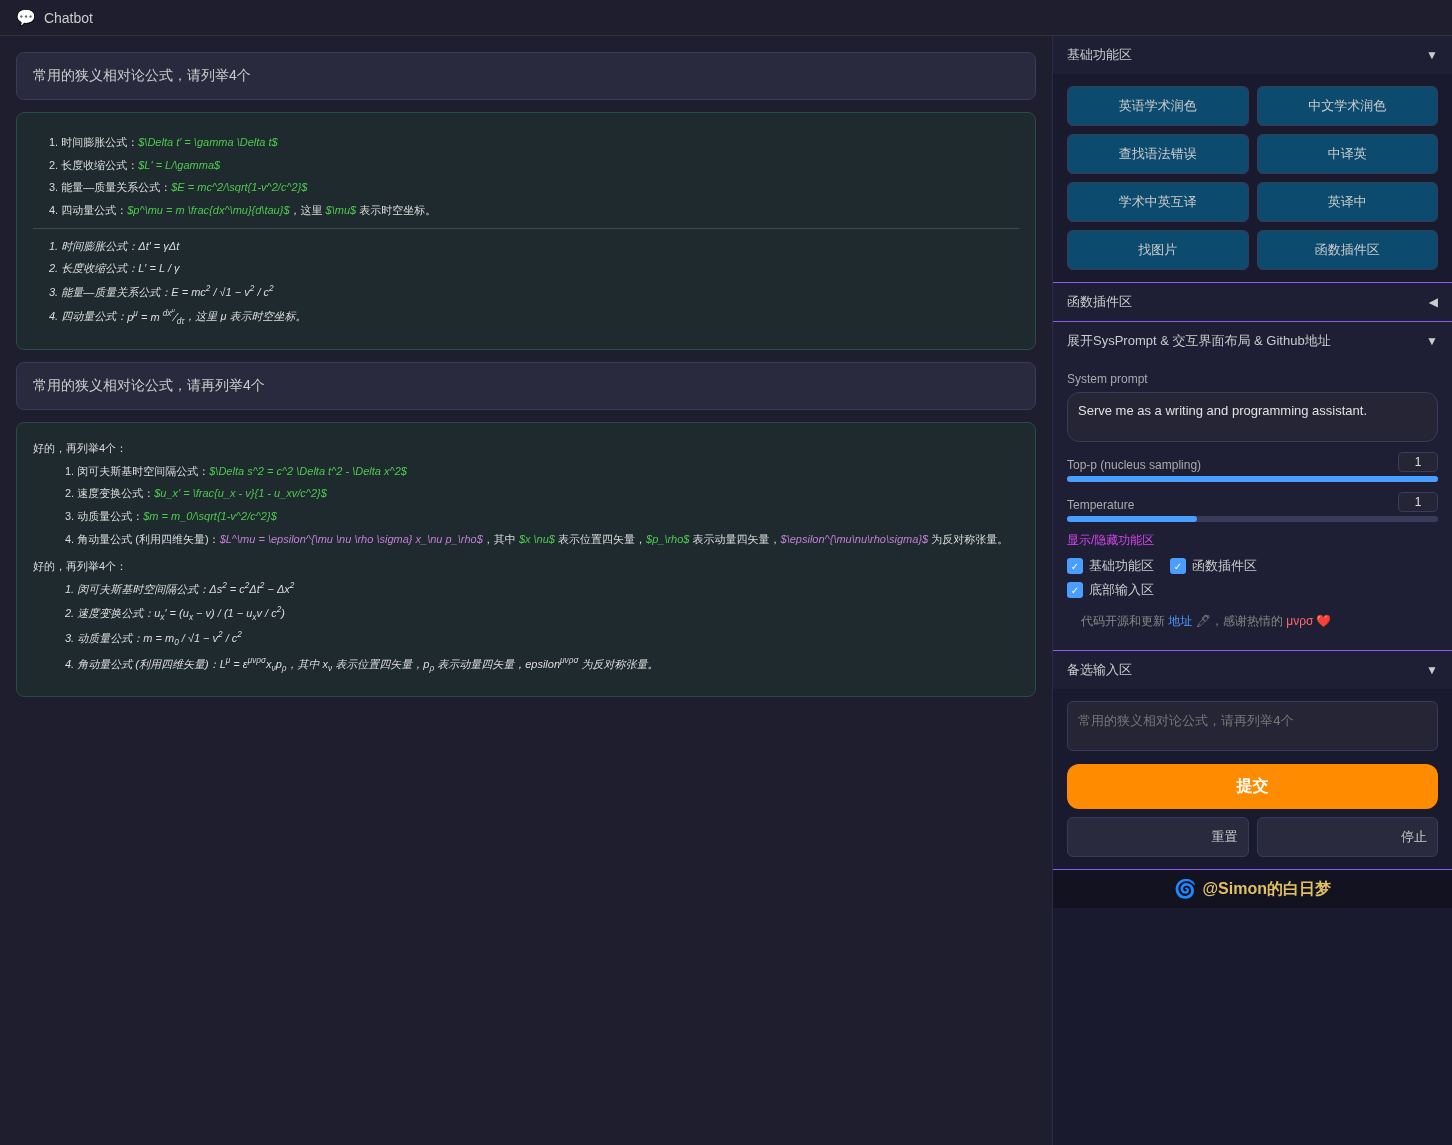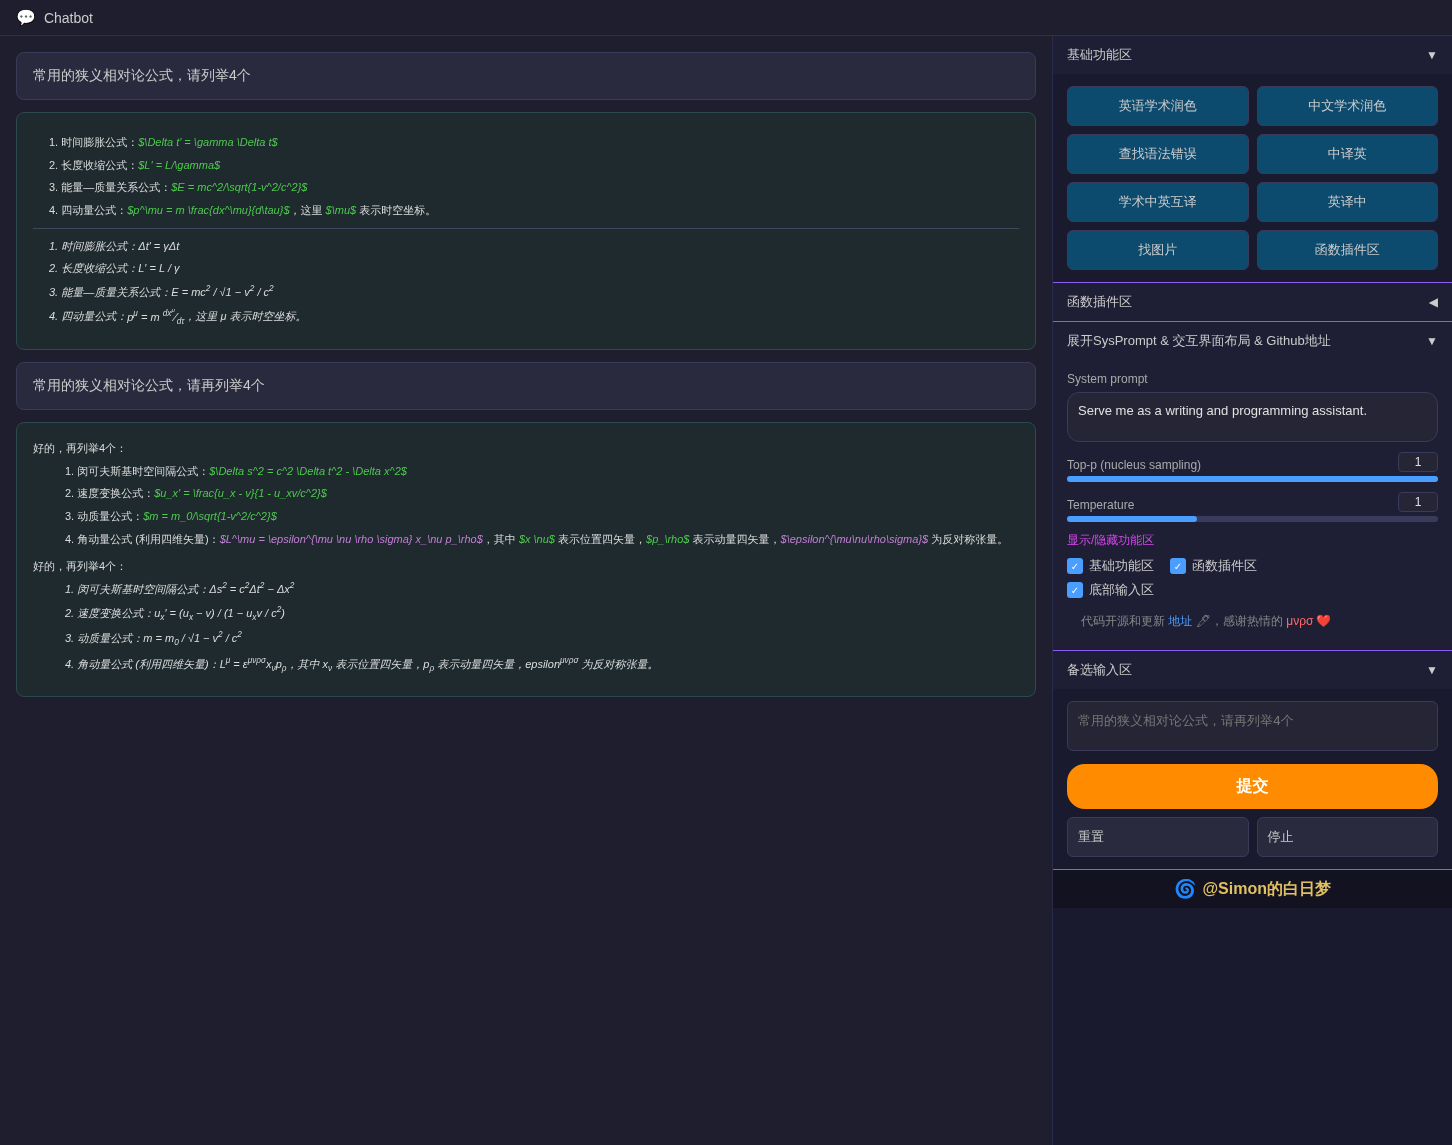--- a/index.html
+++ b/index.html
@@ -211,42 +211,42 @@
       color: #e0e0e0;
       padding: 10px;
       font-size: 13px;
       resize: none;
       height: 50px;
     }
     .submit-btn {
       width: 100%;
       background: #ff8c00;
       border: none;
-      border-radius: 18px;
+      border-radius: 12px;
       color: white;
       padding: 12px;
       font-size: 16px;
       cursor: pointer;
       margin-top: 10px;
       font-weight: bold;
     }
     .bottom-actions {
       display: flex;
       gap: 8px;
       margin-top: 8px;
     }
     .bottom-btn {
       flex: 1;
       background: #2a2a3e;
       border: 1px solid #3a3a5a;
       border-radius: 6px;
       color: #ccc;
       padding: 10px;
       cursor: pointer;
-      text-align: left;
+      text-align: right;
       font-size: 13px;
     }
     .watermark-bar {
       display: flex;
       align-items: center;
       justify-content: center;
       padding: 8px;
       background: rgba(0,0,0,0.3);
       font-size: 16px;
       font-weight: bold;

